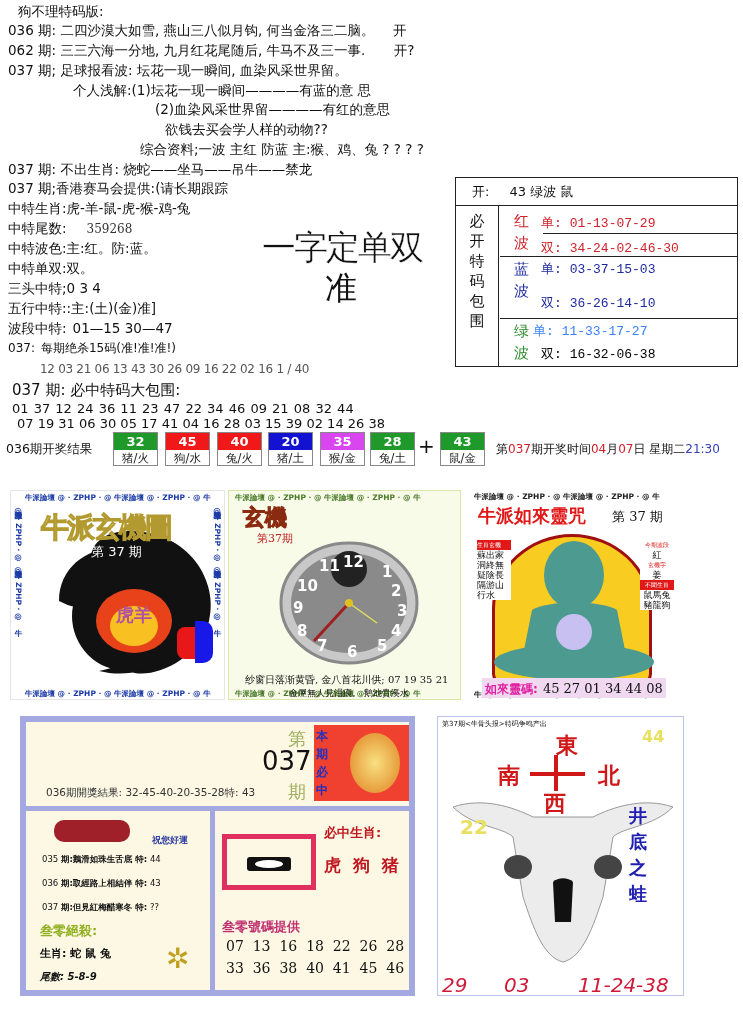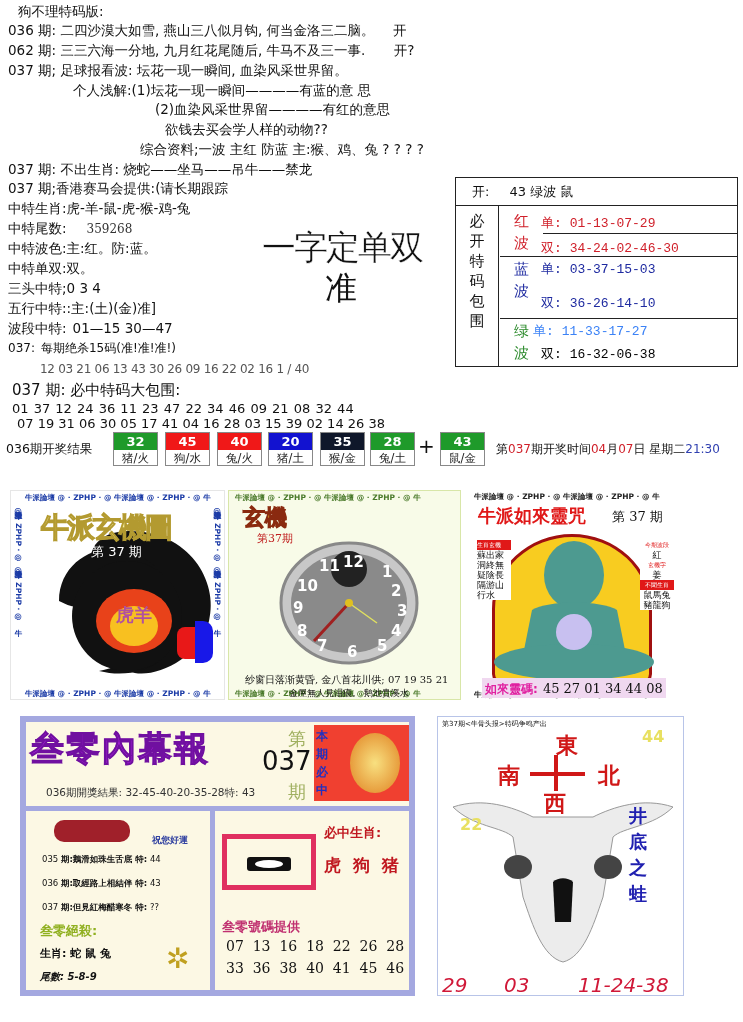--- a/index.html
+++ b/index.html
@@ -130,21 +130,21 @@
   </div>
 <div class="ball" style="left:217px">
     <div class="n" style="background:#f01818">40</div>
     <div class="z">兔/火</div>
   </div>
 <div class="ball" style="left:268px">
     <div class="n" style="background:#1212d0">20</div>
     <div class="z">猪/土</div>
   </div>
 <div class="ball" style="left:320px">
-    <div class="n" style="background:#0f172a">35</div>
+    <div class="n" style="background:#d946ef">35</div>
     <div class="z">猴/金</div>
   </div>
 <div class="ball" style="left:370px">
     <div class="n" style="background:#1f9a2a">28</div>
     <div class="z">兔/土</div>
   </div>
 <div class="line" style="left:418px;top:437px;font-size:20px;">+</div>
 <div class="ball" style="left:440px">
     <div class="n" style="background:#1f9a2a">43</div>
     <div class="z">鼠/金</div>
@@ -227,21 +227,20 @@
     <div style="color:#fff;background:#e01818;font-size:6px">不聞生肖</div>
     <div style="word-break:break-all">鼠馬兔豬龍狗</div>
   </div>
   <div class="abs" style="left:20px;top:188px;white-space:nowrap;background:#f0d8f0;padding:0 3px;">
     <span style="color:#e020a0;font-size:12px;font-weight:bold">如來靈碼:</span>
     <span style="font-family:'DejaVu Serif',serif;font-size:13px">45 27 01 34 44 08</span>
   </div>
 </div>
 
 <div class="panel" style="left:20px;top:716px;width:395px;height:280px;background:#fcf8e4;border:6px solid #a4a8e0;">
-  <div class="abs" style="left:4px;top:4px;font-size:34px;font-weight:bold;color:#b020e0;letter-spacing:2px;-webkit-text-stroke:1px #7010a0;">叁零內幕報</div>
   <div class="abs" style="left:262px;top:5px;font-size:18px;color:#a0b060;">第</div>
   <div class="abs" style="left:236px;top:24px;font-size:26px;">037</div>
   <div class="abs" style="left:262px;top:58px;font-size:18px;color:#a0b060;">期</div>
   <div class="abs" style="left:288px;top:3px;width:98px;height:76px;background:#f04030;">
     <div style="position:absolute;left:2px;top:2px;width:14px;font-size:12px;line-height:18px;font-weight:bold;color:#2030c0;word-break:break-all;">本期必中</div>
     <div style="position:absolute;left:36px;top:8px;width:50px;height:60px;border-radius:50%;background:radial-gradient(#f8e080,#e08020);"></div>
   </div>
   <div class="abs" style="left:20px;top:64px;font-size:10.5px;color:#333;white-space:nowrap;">036期開獎結果:  32-45-40-20-35-28特:  43</div>
   <div class="abs" style="left:0;top:84px;width:100%;height:5px;background:#a4a8e0;"></div>
 
@@ -278,21 +277,21 @@
     <ellipse cx="155" cy="90" rx="14" ry="12" fill="#444"></ellipse>
     <path d="M100 105 C105 100 115 100 120 105 L118 145 L102 145 Z" fill="#111"></path>
   </svg>
   <div class="abs" style="left:118px;top:14px;font-size:22px;font-weight:bold;color:#d01818;">東</div>
   <div class="abs" style="left:60px;top:44px;font-size:22px;font-weight:bold;color:#d01818;">南</div>
   <div class="abs" style="left:92px;top:55px;width:55px;height:4px;background:#d01818;"></div>
   <div class="abs" style="left:116px;top:38px;width:4px;height:36px;background:#d01818;"></div>
   <div class="abs" style="left:160px;top:44px;font-size:22px;font-weight:bold;color:#d01818;">北</div>
   <div class="abs" style="left:106px;top:72px;font-size:22px;font-weight:bold;color:#d01818;">西</div>
   <div class="abs" style="left:204px;top:10px;font-size:16px;font-weight:bold;color:#e8e060;">44</div>
-  <div class="abs" style="left:22px;top:98px;font-size:16px;font-weight:bold;color:#e8e060;">22</div>
+  <div class="abs" style="left:22px;top:98px;font-size:20px;font-weight:bold;color:#e8e060;">22</div>
   <div class="abs" style="left:188px;top:86px;width:24px;font-size:18px;line-height:26px;font-weight:bold;color:#2020b0;text-align:center;">
     <div>井</div>
       <div>底</div>
       <div>之</div>
       <div>蛙</div>
   </div>
   <div class="abs" style="left:4px;top:256px;font-size:20px;color:#d01838;font-style:italic;">29</div>
   <div class="abs" style="left:66px;top:256px;font-size:20px;color:#d01838;font-style:italic;">03</div>
   <div class="abs" style="left:140px;top:256px;font-size:20px;color:#d01838;font-style:italic;">11-24-38</div>
 </div>

